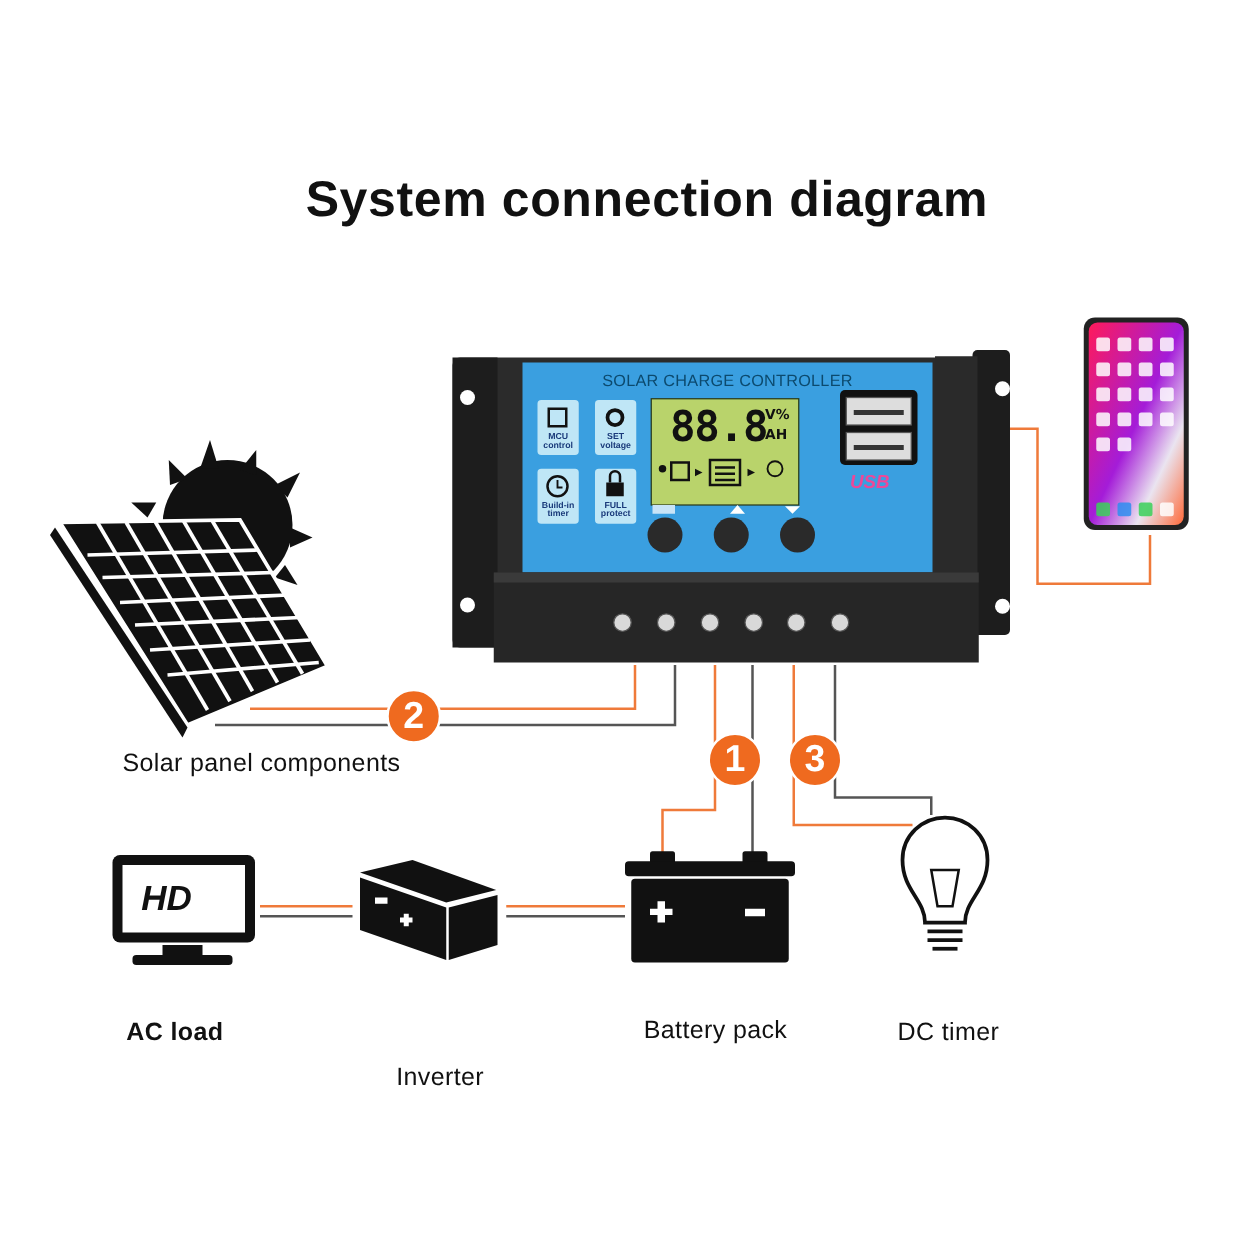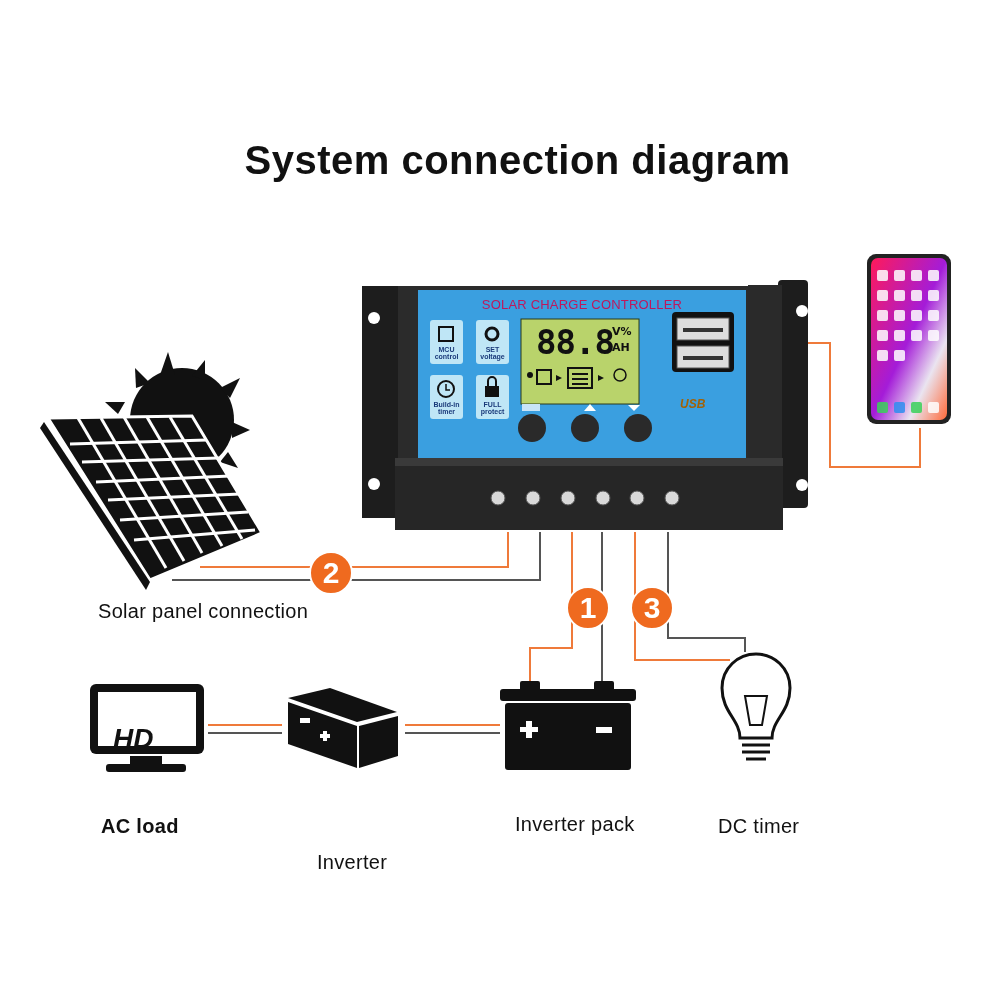--- a/index.html
+++ b/index.html
@@ -1,25 +1,25 @@
 <!DOCTYPE html>
 <html><head>
 <meta charset="utf-8">
 <style>
   html,body{margin:0;padding:0;background:#fff;}
   body{width:1000px;height:1000px;position:relative;overflow:hidden;font-family:"Liberation Sans",sans-serif;color:#111;}
   .abs{position:absolute;}
   #title{left:0;top:138px;width:1035px;text-align:center;font-size:40px;font-weight:bold;letter-spacing:0.5px;color:#111;}
   .label{font-size:20px;color:#111;white-space:nowrap;letter-spacing:0.3px;}
   svg{position:absolute;left:0;top:0;}
-  .ctrl-title{position:absolute;left:478px;top:297px;width:208px;font-size:13px;color:#be185d;text-align:center;letter-spacing:0.2px;}
+  .ctrl-title{position:absolute;left:478px;top:297px;width:208px;font-size:13px;color:#0c4a6e;text-align:center;letter-spacing:0.2px;}
   .tile-txt{position:absolute;font-size:7px;color:#1a3a7a;text-align:center;line-height:7px;font-weight:bold;}
   .lcd-num{position:absolute;left:536px;top:322px;font-family:"DejaVu Sans Mono",monospace;font-size:34px;font-weight:bold;color:#111;letter-spacing:-1px;}
   .lcd-unit{position:absolute;font-size:11px;font-weight:bold;color:#111;font-family:"DejaVu Sans",sans-serif;}
-  .usb-txt{position:absolute;left:680px;top:377px;font-size:12px;font-style:italic;font-weight:bold;color:#a16207;margin-top:20px;}
+  .usb-txt{position:absolute;left:680px;top:377px;font-size:15px;font-style:italic;font-weight:bold;color:#ec4899;}
   .badge{position:absolute;width:40px;height:40px;border-radius:50%;background:#ef6a1f;color:#fff;font-weight:bold;font-size:30px;text-align:center;line-height:40px;border:2px solid #fff;}
 </style>
 </head>
 <body>
 
 <div id="title" class="abs">System connection diagram</div>
 
 <svg width="1000" height="1000" viewBox="0 0 1000 1000">
 
   <g fill="none" stroke-width="2">
@@ -227,23 +227,23 @@
   <div>timer</div>
 </div>
 <div class="tile-txt" style="left:476px;top:401px;width:33px;">
   <div>FULL</div>
   <div>protect</div>
 </div>
 <div class="lcd-num">88.8</div>
 <div class="lcd-unit" style="left:612px;top:325px;">V%</div>
 <div class="lcd-unit" style="left:612px;top:341px;">AH</div>
 <div class="usb-txt">USB</div>
-<div class="abs" style="left:113px;top:703px;font-size:28px;font-weight:bold;font-style:italic;color:#111;margin-top:20px;">HD</div>
+<div class="abs" style="left:113px;top:703px;font-size:28px;font-weight:bold;font-style:italic;color:#111;">HD</div>
 
 <div class="badge" style="left:309px;top:551px;">2</div>
 <div class="badge" style="left:566px;top:586px;">1</div>
 <div class="badge" style="left:630px;top:586px;">3</div>
 
-<div class="abs label" style="left:98px;top:600px;">Solar panel connection</div>
+<div class="abs label" style="left:98px;top:600px;">Solar panel components</div>
 <div class="abs label" style="left:101px;top:815px;font-weight:bold;">AC load</div>
 <div class="abs label" style="left:317px;top:851px;">Inverter</div>
-<div class="abs label" style="left:515px;top:813px;">Inverter pack</div>
+<div class="abs label" style="left:515px;top:813px;">Battery pack</div>
 <div class="abs label" style="left:718px;top:815px;">DC timer</div>
 
 </body></html>

